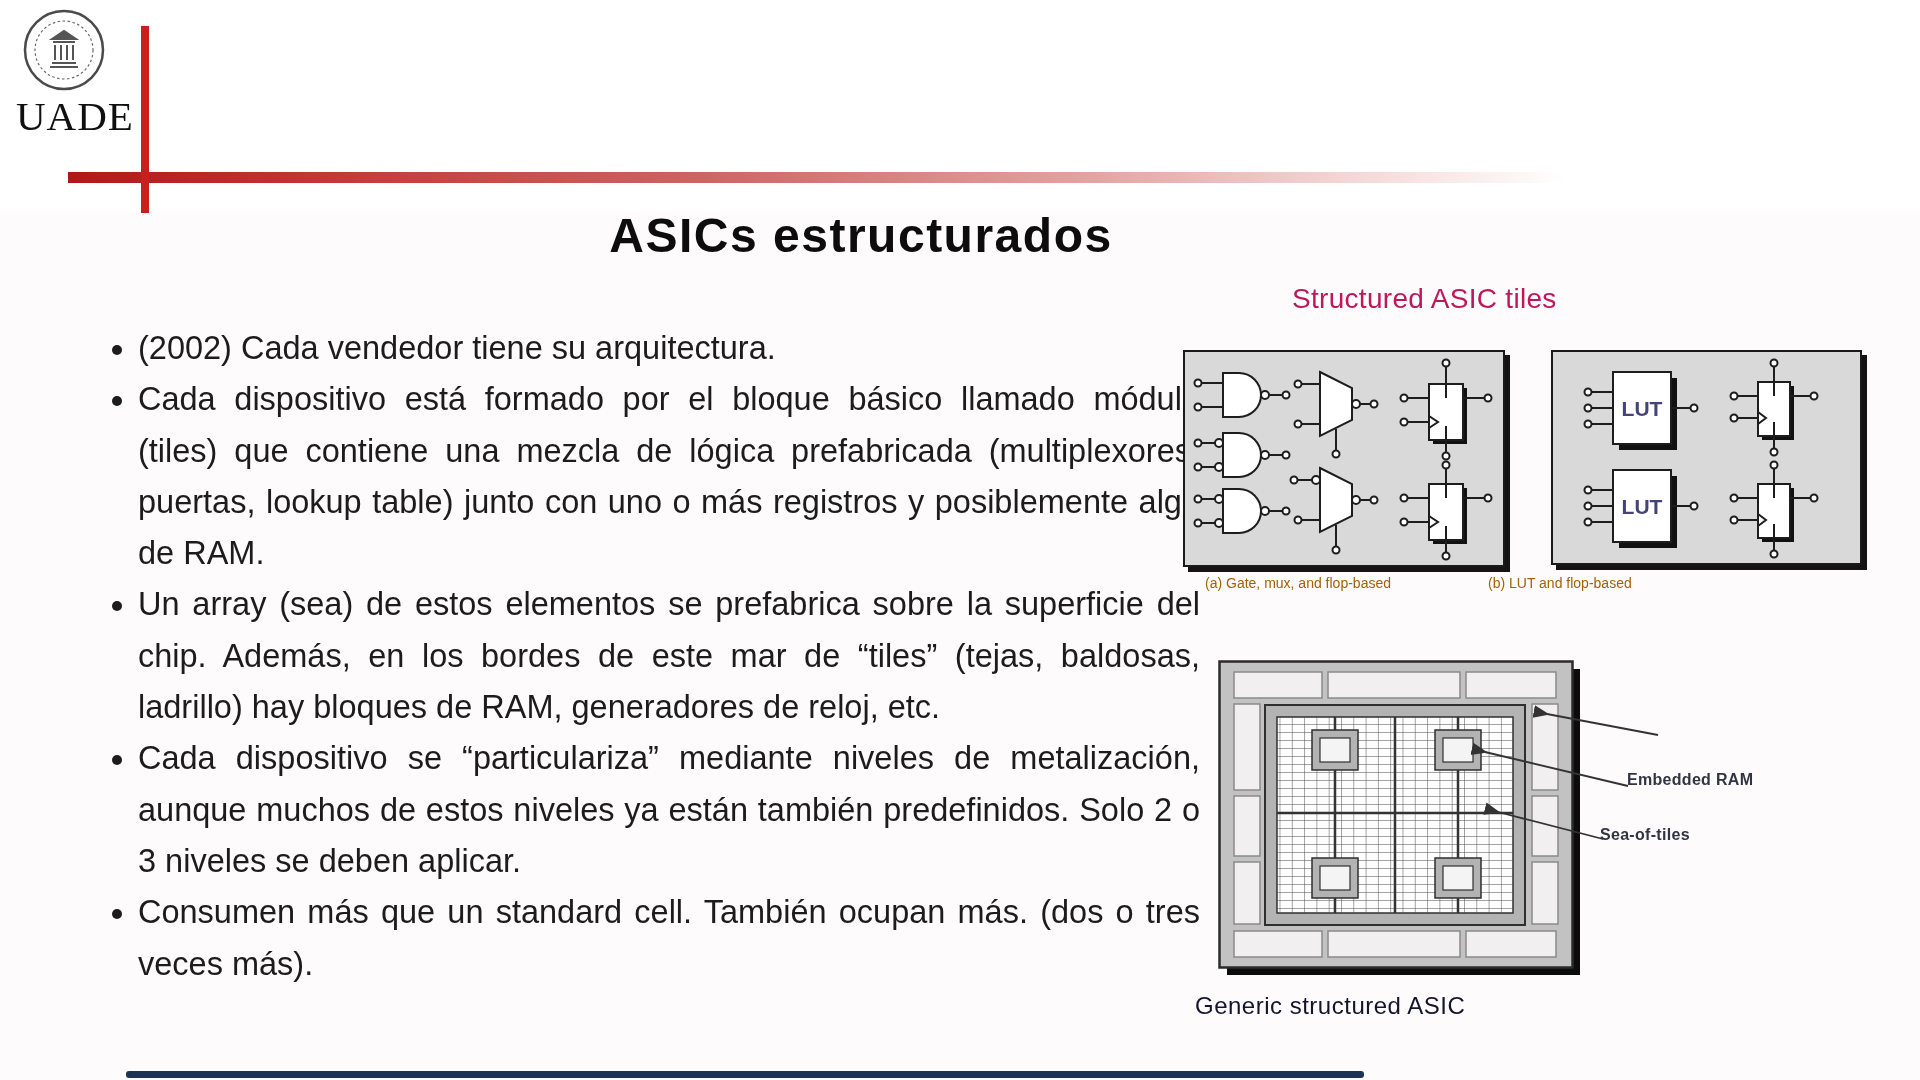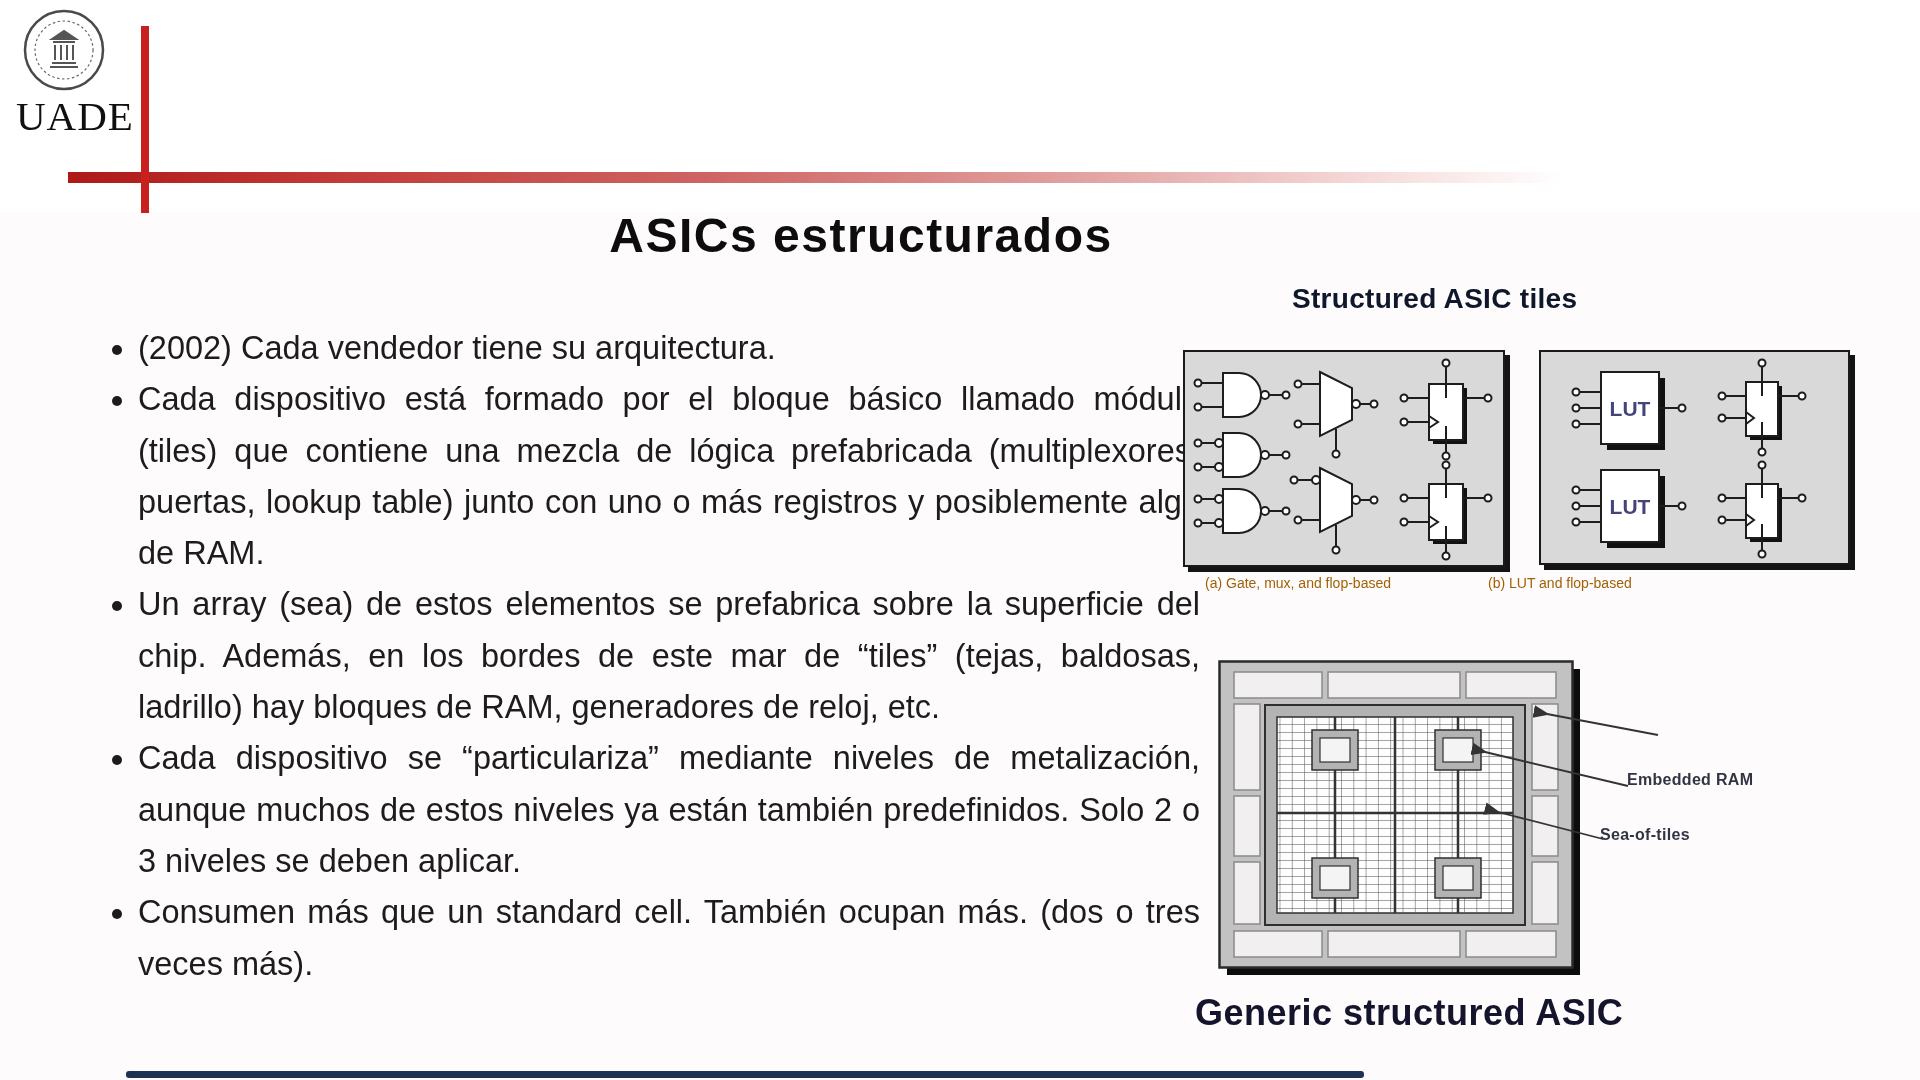--- a/index.html
+++ b/index.html
@@ -43,43 +43,43 @@
   }
   ul.bullets li{
     font-size:32.5px;line-height:51.3px;
     text-align:justify;margin:0;padding:0;
   }
 
   
   .fig1{position:absolute;left:1180px;top:283px;width:730px;height:340px;}
   .fig1-heading{
     position:absolute;left:112px;top:0;white-space:nowrap;
-    font-size:28px;font-weight:bold;color:#0f172a;letter-spacing:0.3px;text-align:center;
+    font-size:28px;font-weight:normal;color:#be185d;letter-spacing:0.3px;text-align:center;
   }
   .panel{
     position:absolute;background:#d9d9d9;border:2.5px solid #1a1a1a;
     box-shadow:5px 5px 0 #141414;box-sizing:border-box;
   }
   .panel-a{left:3px;top:67px;width:322px;height:217px;}
-  .panel-b{left:359px;top:67px;width:311px;height:215px;}
+  .panel-b{left:371px;top:67px;width:311px;height:215px;}
   .fig1-cap{position:absolute;top:292px;font-size:14px;color:#a16207;white-space:nowrap;}
   .cap-a{left:25px;}
   .cap-b{left:308px;}
 
   
   .fig2{position:absolute;left:1180px;top:640px;width:740px;height:440px;}
   .chip-svg{position:absolute;left:38px;top:20px;}
   .arrows-svg{position:absolute;left:0;top:0;}
   .ann{position:absolute;font-size:16px;font-weight:bold;color:#323444;letter-spacing:0.3px;}
   .ann-io{left:440px;top:68px;width:232px;text-align:center;line-height:21px;}
   .ann-ram{left:447px;top:131px;white-space:nowrap;}
   .ann-sea{left:420px;top:186px;white-space:nowrap;}
   .fig2-caption{
     position:absolute;left:15px;top:352px;width:420px;text-align:left;
-    font-size:36px;font-weight:bold;color:#14142c;letter-spacing:0.5px;white-space:nowrap;
+    font-size:24px;font-weight:normal;color:#14142c;letter-spacing:0.5px;white-space:nowrap;
   }
 
   .bottom-bar{
     position:absolute;left:126px;top:1071px;width:1238px;height:7px;
     background:#1e3354;border-radius:3px;
   }
 </style>
 </head>
 <body>
 

